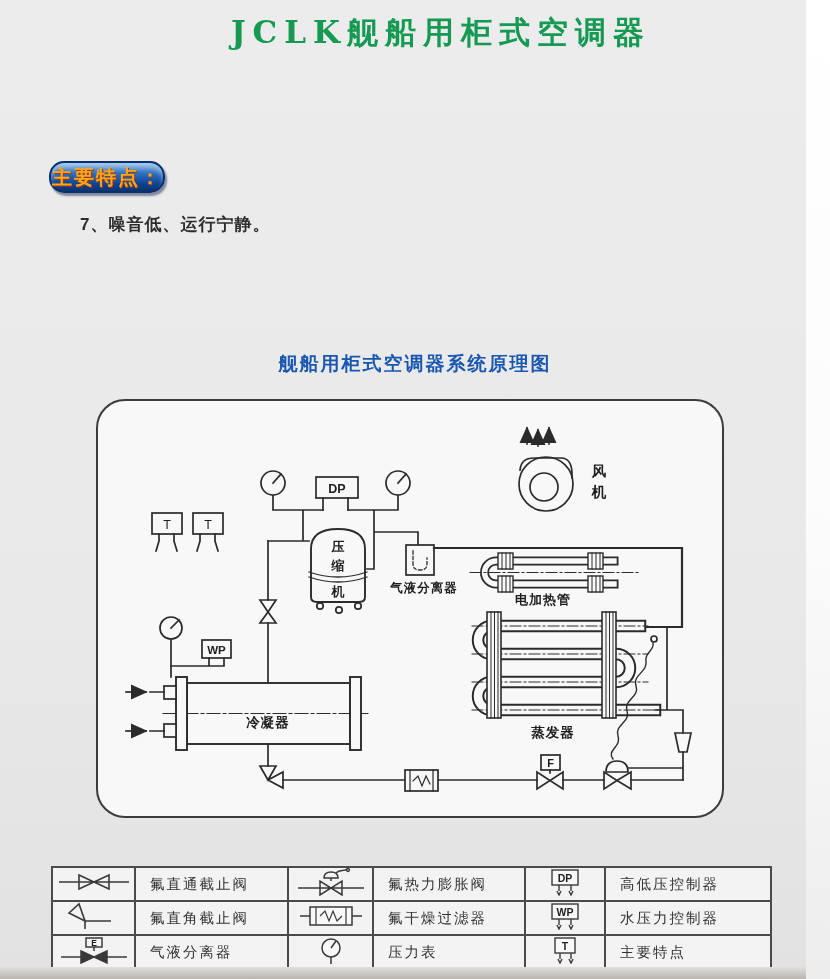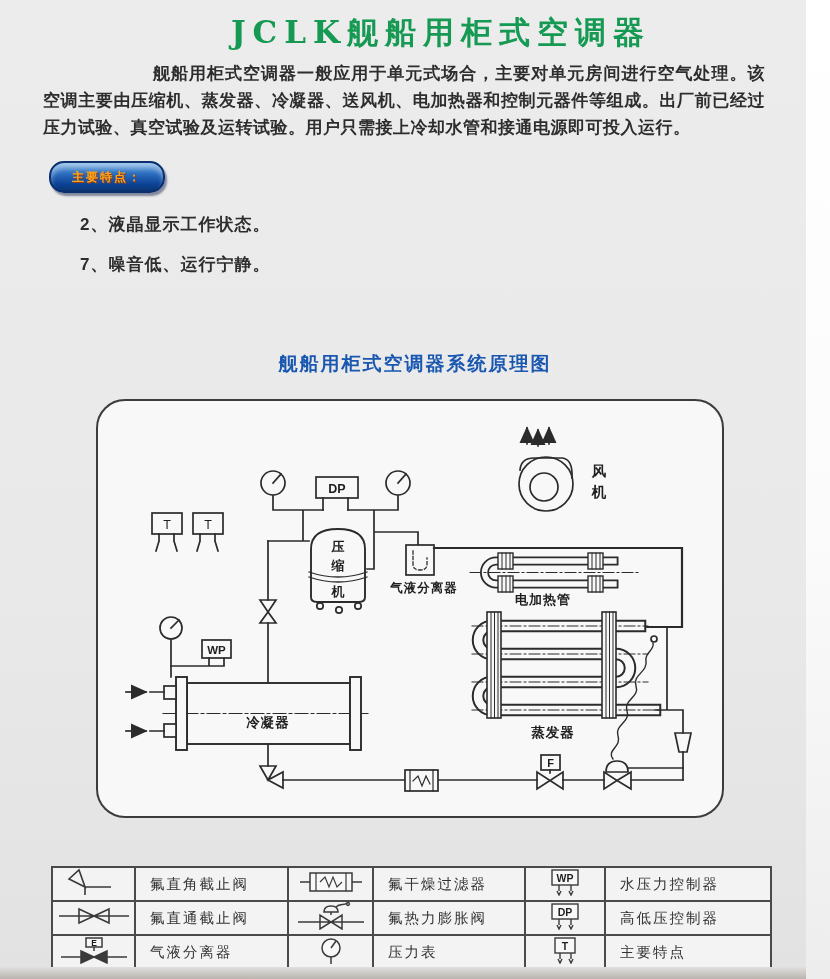--- a/index.html
+++ b/index.html
@@ -14,21 +14,21 @@
         font-family:"DejaVu Serif",serif;font-size:31px;font-weight:bold;
         color:#169a53;letter-spacing:7px;padding-left:26px;}
   .intro{position:absolute;top:60px;left:43px;width:722px;margin:0;
         font-size:17px;line-height:27px;font-weight:bold;color:#2d2d2d;
         letter-spacing:0.5px;text-indent:110px;text-align:justify;}
   .features-btn{position:absolute;left:49px;top:161px;width:112px;height:28px;
         border-radius:15px;border:2px solid #0a2e6e;
         background:linear-gradient(180deg,#6aa6e0 0%,#2a6cbd 40%,#0b3f92 78%,#0a356f 100%);
         box-shadow:2px 3px 2px rgba(25,40,80,.5), inset 0 5px 5px rgba(255,255,255,.4);
         display:flex;align-items:center;justify-content:center;cursor:pointer;}
-  .features-btn span{font-size:12px;font-weight:bold;color:#ffa41b;letter-spacing:2px;
+  .features-btn span{font-size:20px;font-weight:bold;color:#ffa41b;letter-spacing:2px;
         text-shadow:1px 1px 0 #a33c00;}
   .features{position:absolute;left:80px;top:213px;margin:0;padding:0;list-style:none;}
   .features li{font-size:17px;font-weight:bold;color:#2d2d2d;letter-spacing:1px;
         margin-bottom:17px;}
   .diagram-title{position:absolute;top:351px;left:0;width:830px;margin:0;text-align:center;
         font-size:19px;font-weight:bold;color:#1a57b0;letter-spacing:2px;}
   svg text{font-family:"Liberation Sans",sans-serif;}
   .sysdiag{position:absolute;left:85px;top:392px;}
   .legend{position:absolute;left:51px;top:866px;border-collapse:collapse;table-layout:fixed;
         background:#f3f3f3;}
@@ -37,28 +37,26 @@
   .legend td.sym{text-align:center;vertical-align:middle;}
 </style>
 </head>
 <body>
 
 <div class="page">
   <div class="right-strip"></div>
 
   <h1 class="page-title">JCLK舰船用柜式空调器</h1>
 
-  <p class="intro">舰船用柜式空调器一般应用于单元式场合，主要对单元房间进行空气处理。该空调主要由压缩机、蒸发器、冷凝器、送风机、电加热器和控制元器件等组成。出厂前已经过压力试验、真空试验及运转试验。用户只需接上冷却水管和接通电源即可投入运行。</p>
 
   <div class="features-btn">
     <span>主要特点：</span>
   </div>
 
   <ul class="features">
-    <li>2、液晶显示工作状态。</li>
     <li>7、噪音低、运行宁静。</li>
   </ul>
 
   <h2 class="diagram-title">舰船用柜式空调器系统原理图</h2>
 
   <svg class="sysdiag" width="650" height="434" viewBox="85 392 650 434" fill="none" stroke="#2b2b2b" stroke-width="1.7" stroke-linecap="square">
     <defs>
       <marker id="mA" markerWidth="11" markerHeight="9" refX="9" refY="4.5" orient="auto">
         <path d="M0,0 L10,4.5 L0,9 Z" fill="#2b2b2b" stroke="none"></path>
       </marker>
@@ -204,20 +202,43 @@
         <col style="width:153px">
         <col style="width:85px">
       <col style="width:152px">
         <col style="width:80px">
         <col style="width:166px">
     </colgroup>
     <tbody>
         <tr>
       <td class="sym">
         <svg width="78" height="28" viewBox="0 0 78 28" fill="none" stroke="#3a3a3a" stroke-width="1.6">
+          <path d="M4,14 H74 M24,7 L24,21 L39,14 Z M54,7 L54,21 L39,14 Z"></path>
+        </svg>
+      </td>
+      <td class="lab">氟直通截止阀</td>
+      <td class="sym">
+        <svg width="78" height="28" viewBox="0 0 78 28" fill="none" stroke="#3a3a3a" stroke-width="1.5">
+          <path d="M6,20 H72 M28,13 L28,27 L39,20 Z M50,13 L50,27 L39,20 Z M39,13 V10 M32,10 Q32,4 39,4 Q46,4 46,10 Z M44,5 C48,1 52,4 55,1"></path>
+          <circle cx="56" cy="2" r="1.4"></circle>
+        </svg>
+      </td>
+      <td class="lab">氟热力膨胀阀</td>
+      <td class="sym">
+        <svg width="78" height="28" viewBox="0 0 78 28" fill="none" stroke="#3a3a3a" stroke-width="1.4">
+          <rect x="26" y="2" width="26" height="15" fill="#f8f8f8"></rect>
+          <text x="39" y="14" font-size="10.5" fill="#1e1e1e" stroke="none" font-weight="bold" text-anchor="middle">DP</text>
+          <path d="M33,17 V23 M45,17 V23 M31,23 L33,27 L35,23 M43,23 L45,27 L47,23"></path>
+        </svg>
+      </td>
+      <td class="lab">高低压控制器</td>
+    </tr>
+    <tr>
+      <td class="sym">
+        <svg width="78" height="28" viewBox="0 0 78 28" fill="none" stroke="#3a3a3a" stroke-width="1.6">
           <path d="M30,19 L14,11 L24,2 Z M30,19 H56 M30,19 V27"></path>
         </svg>
       </td>
       <td class="lab">氟直角截止阀</td>
       <td class="sym">
         <svg width="78" height="28" viewBox="0 0 78 28" fill="none" stroke="#3a3a3a" stroke-width="1.5">
           <path d="M8,14 H18 M60,14 H70"></path>
           <rect x="18" y="5" width="42" height="18" fill="#f8f8f8"></rect>
           <path d="M24,5 V23 M54,5 V23" stroke-width="1.2"></path>
           <path d="M28,14 L33,9 L37,19 L41,9 L45,19 L50,14" stroke-width="1.2"></path>
@@ -225,43 +246,20 @@
       </td>
       <td class="lab">氟干燥过滤器</td>
       <td class="sym">
         <svg width="78" height="28" viewBox="0 0 78 28" fill="none" stroke="#3a3a3a" stroke-width="1.4">
           <rect x="26" y="2" width="26" height="15" fill="#f8f8f8"></rect>
           <text x="39" y="14" font-size="10.5" fill="#1e1e1e" stroke="none" font-weight="bold" text-anchor="middle">WP</text>
           <path d="M33,17 V23 M45,17 V23 M31,23 L33,27 L35,23 M43,23 L45,27 L47,23"></path>
         </svg>
       </td>
       <td class="lab">水压力控制器</td>
-    </tr>
-    <tr>
-      <td class="sym">
-        <svg width="78" height="28" viewBox="0 0 78 28" fill="none" stroke="#3a3a3a" stroke-width="1.6">
-          <path d="M4,14 H74 M24,7 L24,21 L39,14 Z M54,7 L54,21 L39,14 Z"></path>
-        </svg>
-      </td>
-      <td class="lab">氟直通截止阀</td>
-      <td class="sym">
-        <svg width="78" height="28" viewBox="0 0 78 28" fill="none" stroke="#3a3a3a" stroke-width="1.5">
-          <path d="M6,20 H72 M28,13 L28,27 L39,20 Z M50,13 L50,27 L39,20 Z M39,13 V10 M32,10 Q32,4 39,4 Q46,4 46,10 Z M44,5 C48,1 52,4 55,1"></path>
-          <circle cx="56" cy="2" r="1.4"></circle>
-        </svg>
-      </td>
-      <td class="lab">氟热力膨胀阀</td>
-      <td class="sym">
-        <svg width="78" height="28" viewBox="0 0 78 28" fill="none" stroke="#3a3a3a" stroke-width="1.4">
-          <rect x="26" y="2" width="26" height="15" fill="#f8f8f8"></rect>
-          <text x="39" y="14" font-size="10.5" fill="#1e1e1e" stroke="none" font-weight="bold" text-anchor="middle">DP</text>
-          <path d="M33,17 V23 M45,17 V23 M31,23 L33,27 L35,23 M43,23 L45,27 L47,23"></path>
-        </svg>
-      </td>
-      <td class="lab">高低压控制器</td>
     </tr>
     <tr>
       <td class="sym">
         <svg width="78" height="28" viewBox="0 0 78 28" fill="none" stroke="#3a3a3a" stroke-width="1.5">
           <path d="M6,21 H72"></path>
           <path d="M26,15 L26,27 L39,21 Z M52,15 L52,27 L39,21 Z" fill="#3a3a3a"></path>
           <path d="M39,15 V11"></path>
           <rect x="31" y="2" width="16" height="9" fill="#f8f8f8"></rect>
           <text x="39" y="9.5" font-size="8.5" fill="#1e1e1e" stroke="none" font-weight="bold" text-anchor="middle">E</text>
         </svg>

